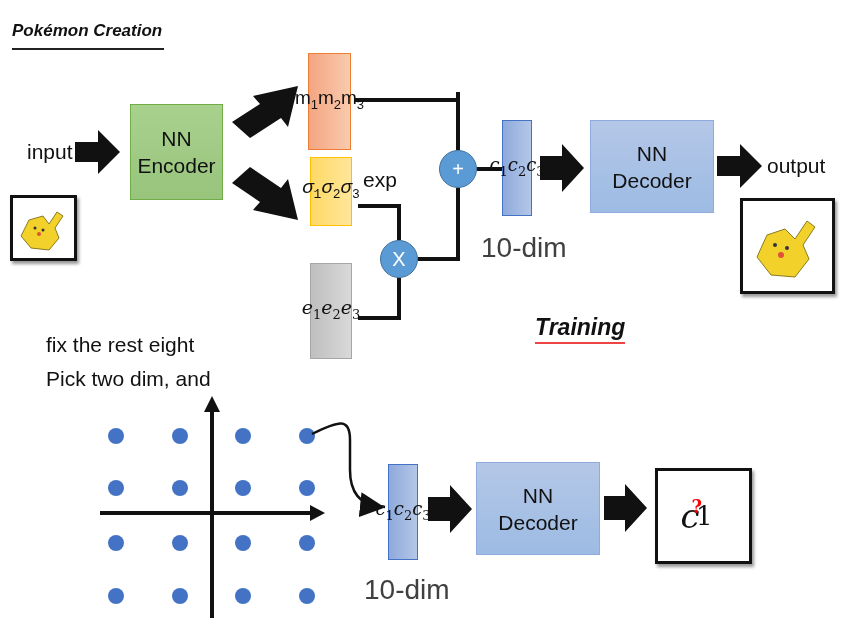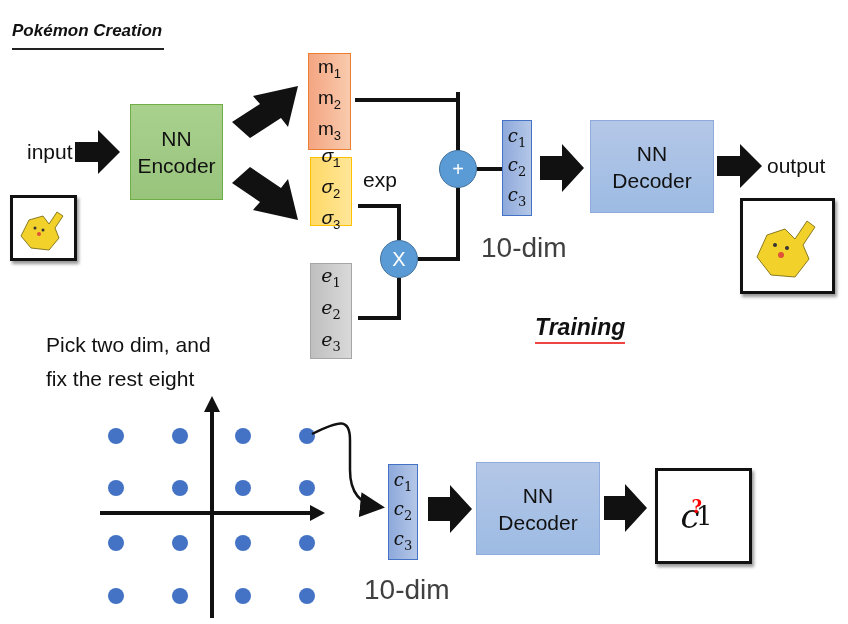--- a/index.html
+++ b/index.html
@@ -5,21 +5,21 @@
   html, body { margin:0; padding:0; background:#ffffff; }
   body { width:848px; height:624px; position:relative; overflow:hidden; font-family:"Liberation Sans", sans-serif; color:#111; }
   .abs { position:absolute; }
   .title { left:12px; top:14px; font-size:17px; font-weight:bold; font-style:italic; border-bottom:2px solid #222; line-height:34px; padding-right:2px; }
   .subtitle { left:535px; top:312px; font-size:23px; font-weight:bold; font-style:italic; border-bottom:2px solid #ef4444; line-height:30px; }
   .label { font-size:21px; line-height:24px; }
   .box { position:absolute; display:flex; flex-direction:column; align-items:center; justify-content:center; text-align:center; font-size:21px; line-height:27px; box-sizing:border-box; }
   .enc { left:130px; top:104px; width:93px; height:96px; background:linear-gradient(#a9d18e,#98c47c); border:1px solid #70ad47; }
   .dec { left:590px; top:120px; width:124px; height:93px; background:linear-gradient(#b4c7e7,#9dbbe3); border:1px solid #8faadc; }
   .dec2 { left:476px; top:462px; width:124px; height:93px; background:linear-gradient(#b4c7e7,#9dbbe3); border:1px solid #8faadc; }
-  .vec { position:absolute; display:flex; flex-direction:column; align-items:center; justify-content:center; box-sizing:border-box; font-family:"DejaVu Serif", serif; font-style:italic; font-size:19px; line-height:24px; }
+  .vec { position:absolute; display:flex; flex-direction:row; align-items:center; justify-content:center; box-sizing:border-box; font-family:"DejaVu Serif", serif; font-style:italic; font-size:19px; line-height:24px; }
   .vec .row { white-space:nowrap; }
   .vec sub { font-style:normal; font-size:13px; }
   .mvec { left:308px; top:53px; width:43px; height:97px; background:linear-gradient(to right,#f4a582,#f8cbad); border:1px solid #ed7d31; font-family:"Liberation Sans", sans-serif; font-style:normal; }
   .svec { left:310px; top:157px; width:42px; height:69px; background:linear-gradient(to right,#ffd966,#ffe699); border:1px solid #ffc000;font-family:Liberation Mono, monospace; }
   .evec { left:310px; top:263px; width:42px; height:96px; background:linear-gradient(to right,#bfbfbf,#d9d9d9); border:1px solid #a6a6a6; }
   .cvec { left:502px; top:120px; width:30px; height:96px; background:linear-gradient(to right,#8ea9db,#b4c7e7); border:1px solid #4472c4; font-size:18px; line-height:23px; }
   .cvec2 { left:388px; top:464px; width:30px; height:96px; background:linear-gradient(to right,#8ea9db,#b4c7e7); border:1px solid #4472c4; font-size:18px; line-height:23px; }
   .red { color:#404040; font-size:28px; }
   .img { position:absolute; border:3px solid #111; box-shadow:2px 3px 3px #999; background:#fff; box-sizing:border-box; }
   .op { position:absolute; width:38px; height:38px; border-radius:50%; background:#5b9bd5; border:1px solid #41719c; color:#fff; display:flex; align-items:center; justify-content:center; font-size:20px; box-sizing:border-box; }
@@ -145,22 +145,22 @@
     <polygon points="14,56 24,34 42,28 52,38 64,20 72,26 60,44 66,58 52,76 28,74" fill="#f2d22a" stroke="#8a7a20" stroke-width="1"></polygon>
     <circle cx="38" cy="54" r="3" fill="#e0503a"></circle>
     <circle cx="32" cy="44" r="2" fill="#333"></circle>
       <circle cx="44" cy="47" r="2" fill="#333"></circle>
   </svg>
 </div>
 
 <div class="abs subtitle">Training</div>
 
 <div class="abs label" style="left:46px;top:328px;line-height:34px;">
+  <div>fix the rest eight</div>
   <div>Pick two dim, and</div>
-  <div>fix the rest eight</div>
 </div>
 
 <div class="vec cvec2">
   <div class="row"><span>c</span><sub>1</sub></div>
   <div class="row"><span>c</span><sub>2</sub></div>
   <div class="row"><span>c</span><sub>3</sub></div>
 </div>
 <div class="abs red" style="left:364px;top:574px;">10-dim</div>
 
 <div class="box dec2">

